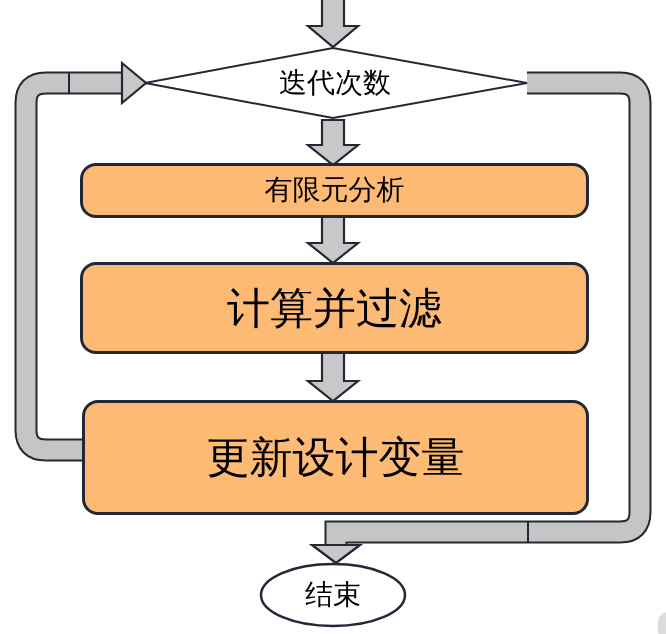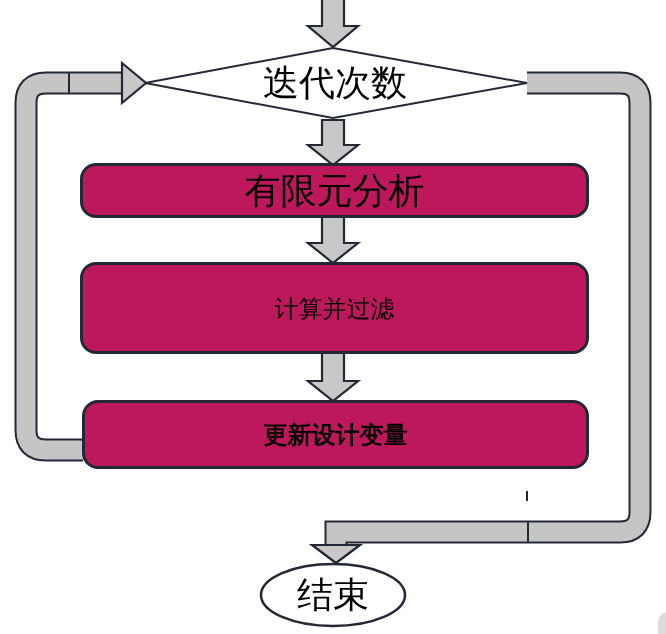--- a/index.html
+++ b/index.html
@@ -16,46 +16,46 @@
     overflow: hidden;
   }
   .canvas svg {
     position: absolute;
     left: 0;
     top: 0;
   }
   .node {
     position: absolute;
     box-sizing: border-box;
-    background: #be185d;
+    background: #fdba74;
     border: 3px solid #222836;
     border-radius: 16px;
     display: flex;
     flex-direction: column;
     justify-content: center;
     align-items: center;
     color: #000000;
     text-align: center;
   }
   .label-overlay {
     position: absolute;
     display: flex;
     flex-direction: column;
     justify-content: center;
     align-items: center;
     color: #000000;
     text-align: center;
     pointer-events: none;
   }
-  .fs-36 { font-size: 36px; line-height: 1.15; }
-  .fs-35 { font-size: 24px; }
+  .fs-36 { font-size: 28px; line-height: 1.15; }
+  .fs-35 { font-size: 43px; }
   .box-line { line-height: 45px; white-space: nowrap; }
   #box-fea      { left: 80px;  top: 163px; width: 509px; height: 55px; }
   #box-sens     { left: 80px;  top: 262px; width: 509px; height: 92px; }
-  #box-update   { left: 82px;  top: 400px; width: 507px; height: 69px; font-weight: bold; }
+  #box-update   { left: 82px;  top: 400px; width: 507px; height: 115px; }
   #diamond-label { left: 183px; top: 62px;  width: 304px; height: 42px; }
   #end-label     { left: 261px; top: 575px; width: 144px; height: 40px; }
 </style>
 </head>
 <body>
 
 <div class="canvas">
 
   <svg width="666" height="634" viewBox="0 0 666 634">
 

